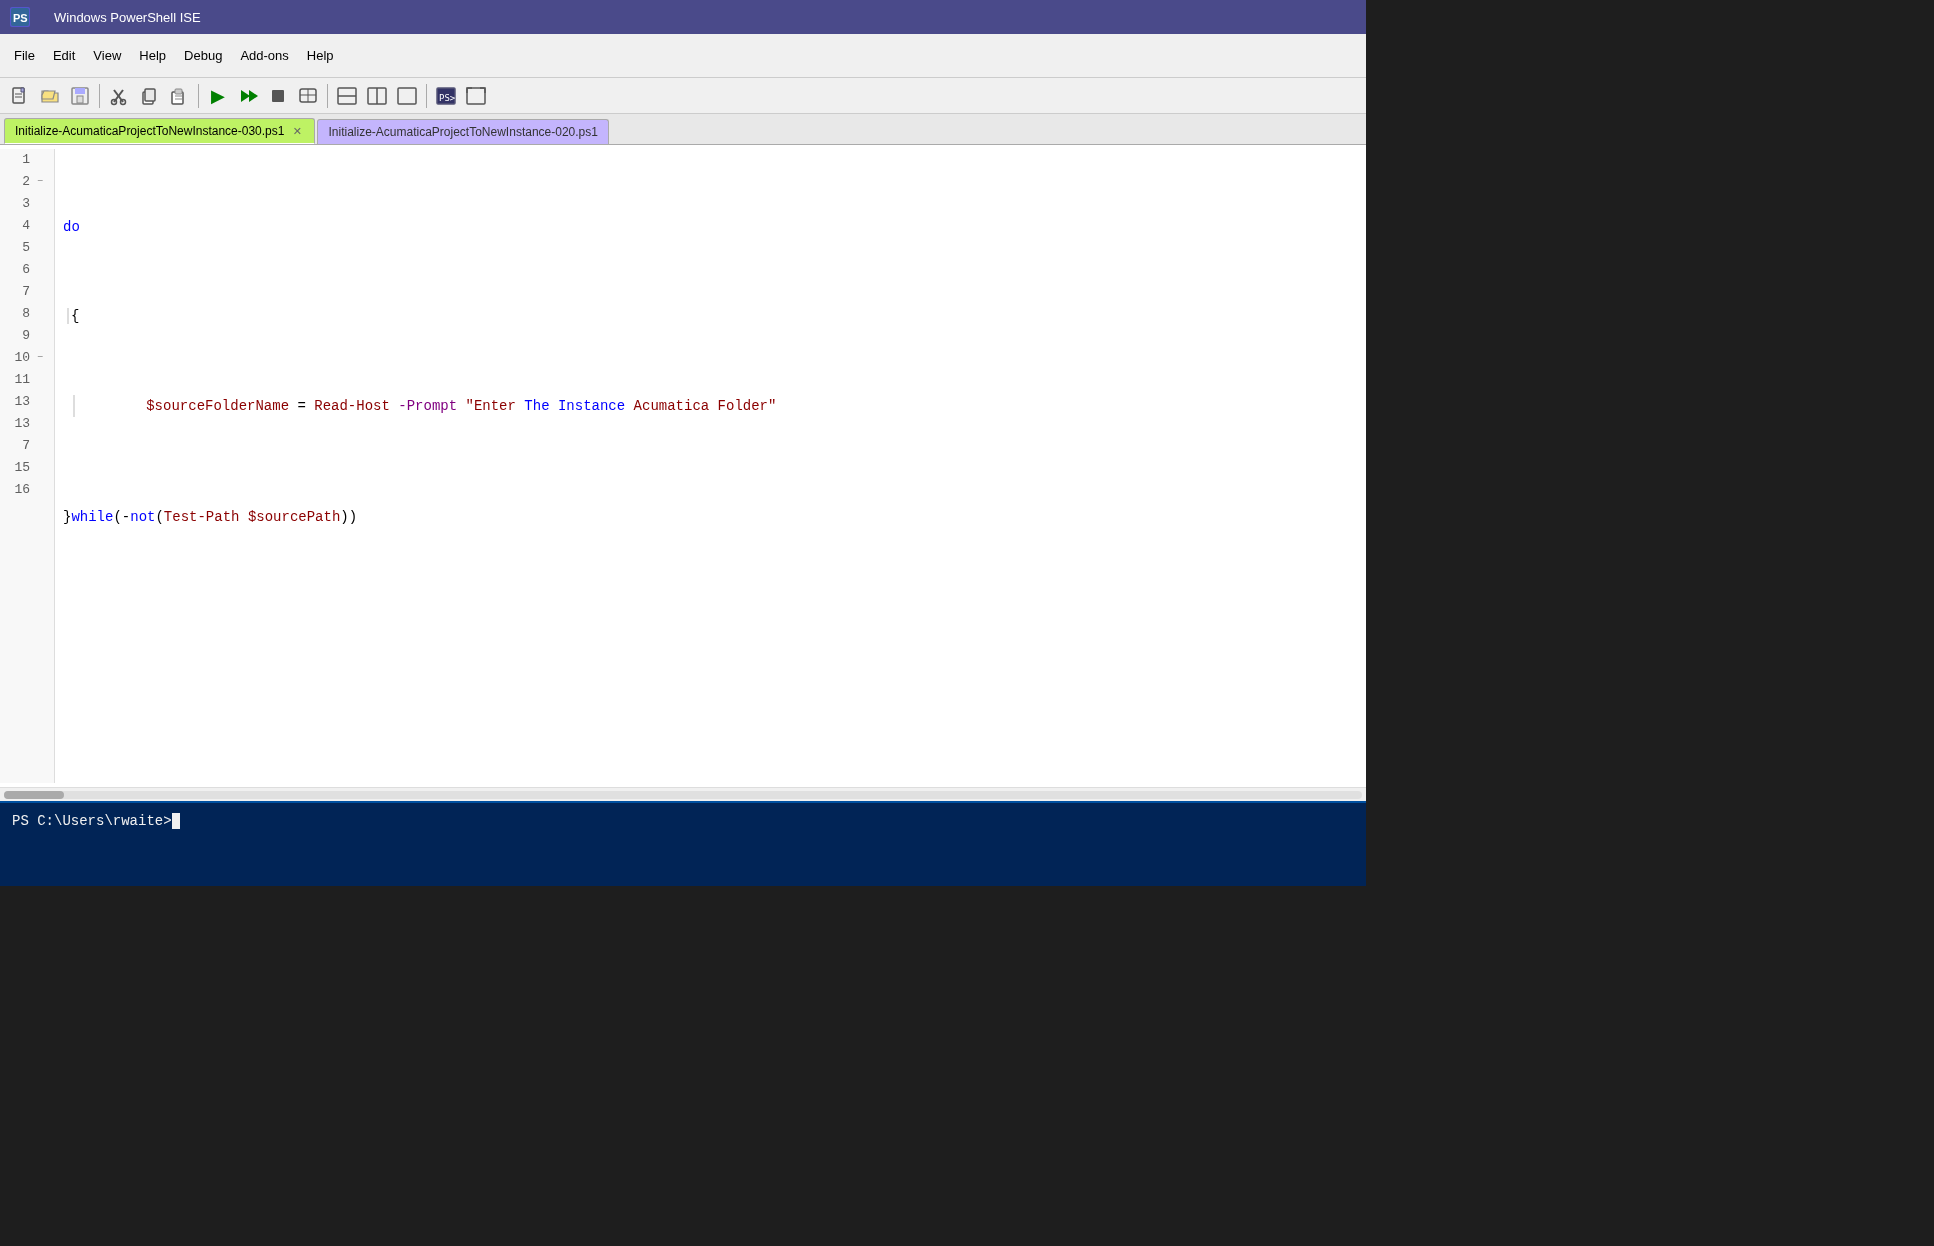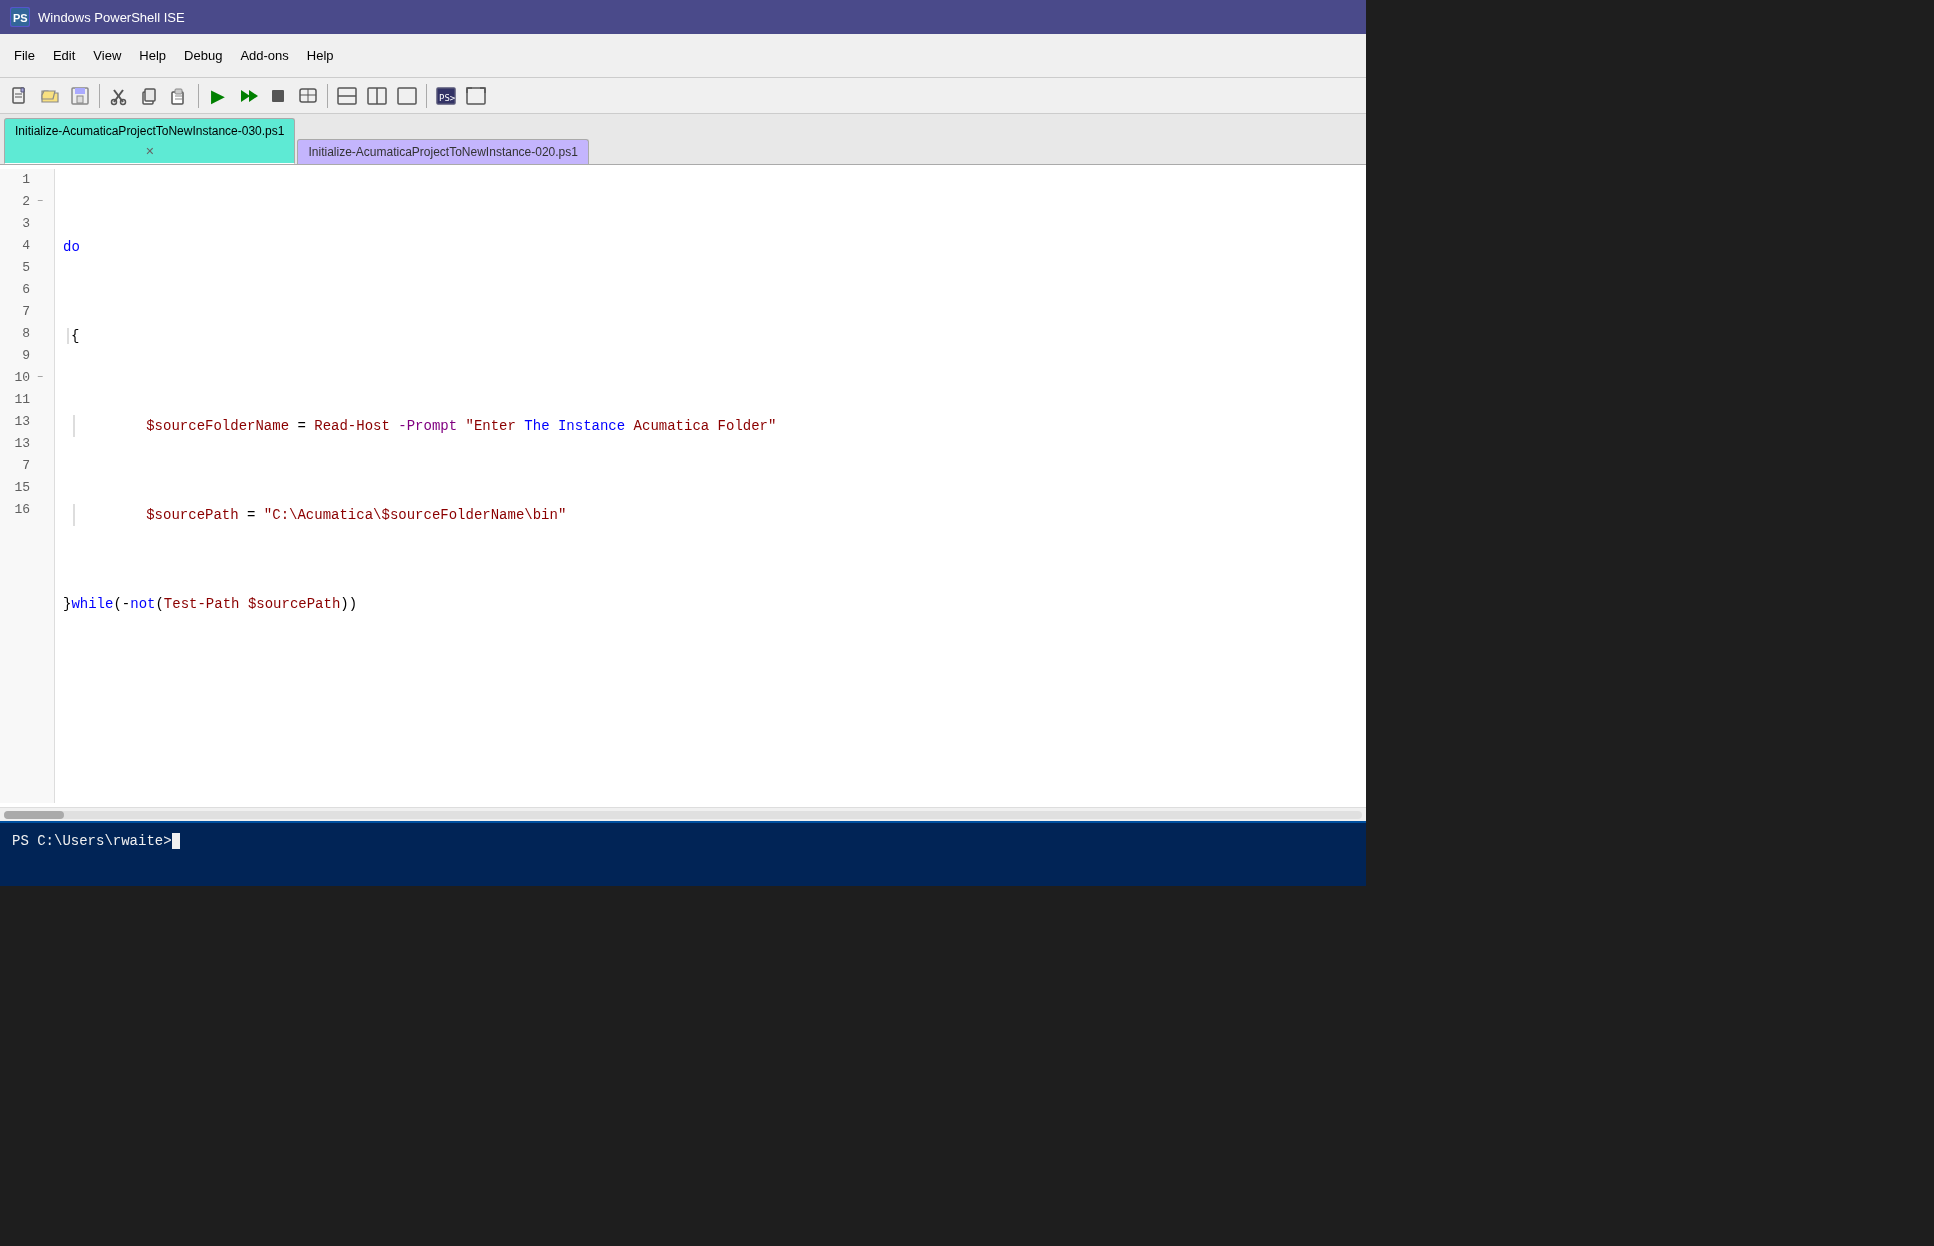--- a/index.html
+++ b/index.html
@@ -13,21 +13,21 @@
 
     
     .title-bar {
       background: #4a4a8a;
       color: white;
       padding: 6px 10px;
       font-family: 'Segoe UI', sans-serif;
       font-size: 13px;
       display: flex;
       align-items: center;
-      gap: 8px;
+      gap: 24px;
       height: 34px;
     }
     .title-bar-icon {
       width: 20px;
       height: 20px;
       background: #5555cc;
       border-radius: 2px;
       display: flex;
       align-items: center;
       justify-content: center;
@@ -101,26 +101,25 @@
       border-bottom: none;
       cursor: pointer;
       display: flex;
       align-items: center;
       gap: 6px;
       color: #333;
       border-radius: 3px 3px 0 0;
       margin-right: 2px;
     }
     .tab.active {
-      background: #5eead4;
+      background: #bef264;
       color: #000;
       border-color: #aaa;
       border-bottom: 1px solid white;
       z-index: 1;
-      flex-direction: column;
     }
     .tab-close {
       font-size: 11px;
       color: #666;
       cursor: pointer;
       width: 14px;
       height: 14px;
       display: flex;
       align-items: center;
       justify-content: center;
@@ -451,21 +450,20 @@
     </div>
 
     <div class="code-area">
       
       <span class="code-line"><span style="color:#0000ff">do</span></span>
       
       <span class="code-line"><span style="color:#888; margin-left:4px; border-left: 2px solid #ddd; padding-left:2px;"></span><span style="color:#000">{</span></span>
       
       <span class="code-line" style="border-left: 2px solid #ddd; margin-left:10px; padding-left: 4px;">        <span style="color:#8b0000">$sourceFolderName</span> <span style="color:#000">=</span> <span style="color:#8b0000">Read-Host</span> <span style="color:#800080">-Prompt</span> <span style="color:#8b0000">"Enter </span><span style="color:#0000ff">The</span><span style="color:#8b0000"> </span><span style="color:#0000ff">Instance</span><span style="color:#8b0000"> Acumatica Folder"</span></span>
       
-      <span class="code-line" style="border-left: 2px solid #ddd; margin-left:10px; padding-left: 4px;">        <span style="color:#8b0000">$sourcePath</span> <span style="color:#000">=</span> <span style="color:#8b0000">"C:\Acumatica\$sourceFolderName\bin"</span></span>
       
       <span class="code-line">}<span style="color:#0000ff">while</span>(-<span style="color:#0000ff">not</span>(<span style="color:#8b0000">Test-Path</span> <span style="color:#8b0000">$sourcePath</span>))</span>
       
       <span class="code-line"> </span>
       
       <span class="code-line"> </span>
       
       
       
       

